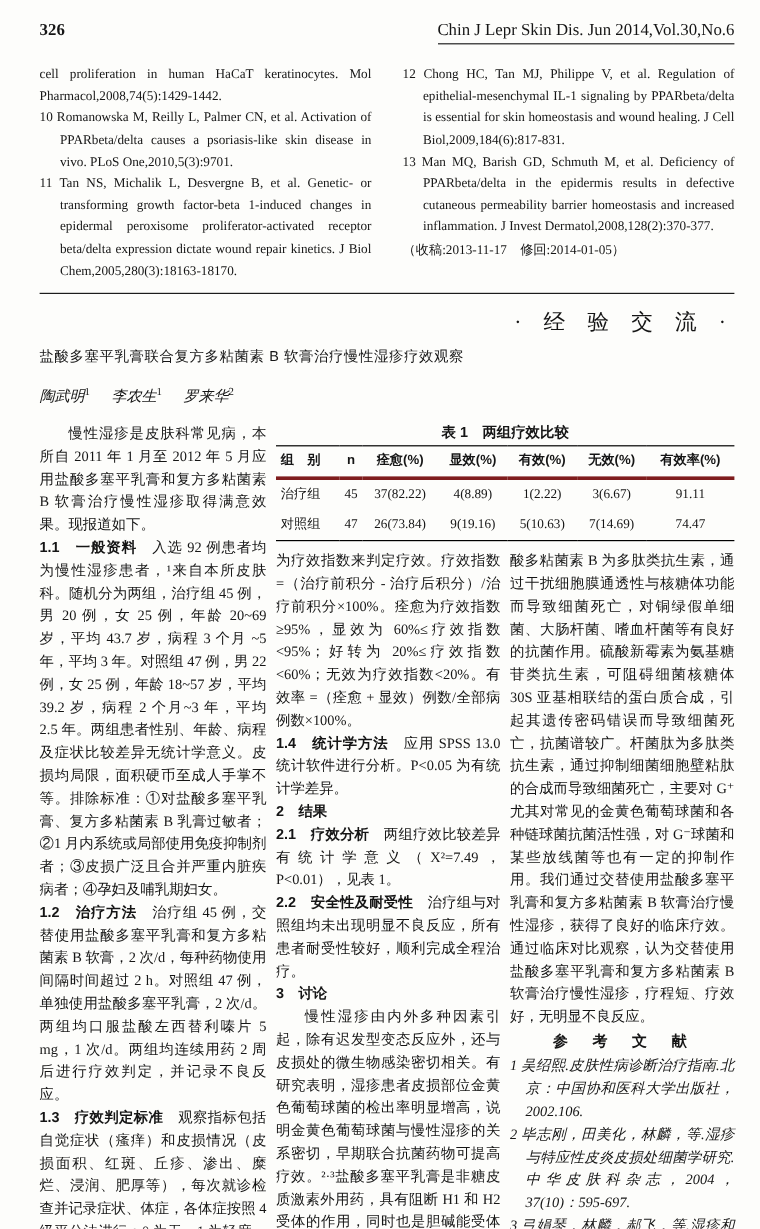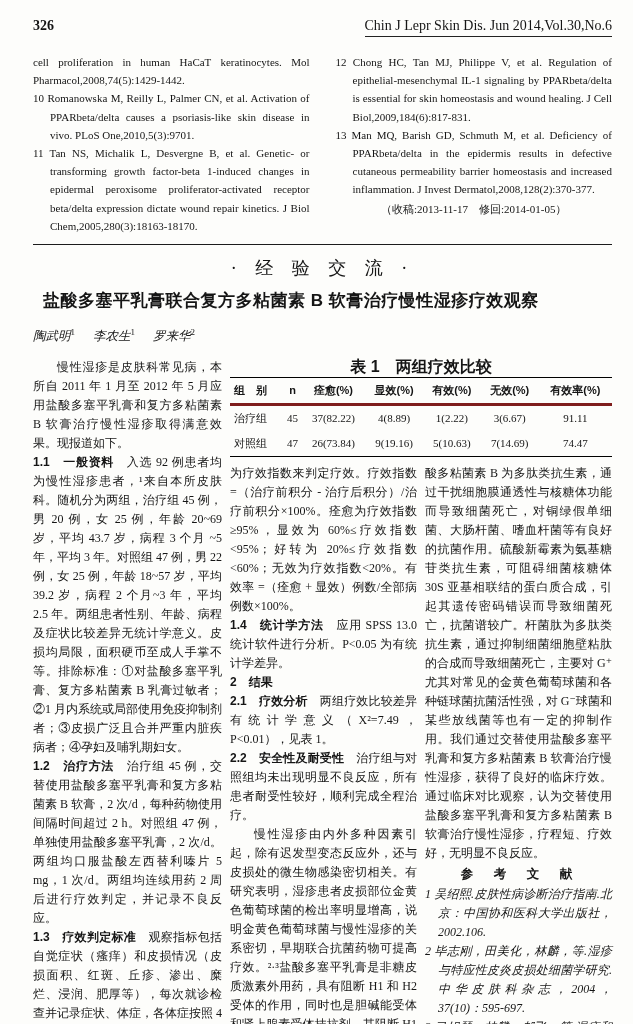--- a/index.html
+++ b/index.html
@@ -13,43 +13,43 @@
   
   .pg-header{display:flex;justify-content:space-between;align-items:flex-start;margin-bottom:16px;}
   .pg-num{font-size:14px;font-weight:bold;}
   .journal{font-size:14px;border-bottom:1px solid #222;padding-bottom:2px;}
 
   
   .refs{display:flex;gap:26px;font-size:11px;line-height:18.2px;}
   .refs-col{flex:1;}
   .ref-item{text-align:justify;padding-left:17px;text-indent:-17px;margin:0;}
   .ref-item.partial{padding-left:0;text-indent:0;}
-  .receipt-top{text-align:center;margin-top:1px;}
+  .receipt-top{text-align:left;margin-top:1px;}
 
   .full-rule{border:none;border-top:1.6px solid #1c1c1c;margin:9px 0 0 0;}
 
   
-  .section-label{text-align:center;font-size:18px;letter-spacing:7px;margin-top:11px;}
-  .article-title{font-size:17px;font-weight:bold;font-family:"Liberation Sans","DejaVu Sans",sans-serif;margin-top:9px;letter-spacing:0.5px;margin-left:10px;}
+  .section-label{text-align:right;font-size:18px;letter-spacing:7px;margin-top:11px;}
+  .article-title{font-size:12px;font-weight:normal;font-family:"Liberation Sans","DejaVu Sans",sans-serif;margin-top:9px;letter-spacing:0.5px;}
   .authors{margin-top:15px;font-size:12.5px;font-style:italic;}
   .author{margin-right:18px;}
   .author sup{font-size:9px;font-style:normal;}
 
   
   .body-cols{display:flex;gap:8px;margin-top:13px;font-size:12px;line-height:19px;text-align:justify;}
   .col1{width:189px;flex:none;}
   .right-wrap{flex:1;min-width:0;}
   .cols23{display:flex;gap:8px;margin-top:7px;}
   .col23{flex:1;min-width:0;}
   .body-cols p{margin:0;}
   p.para-indent{text-indent:2em;}
   .sec-head{font-family:"Liberation Sans","DejaVu Sans",sans-serif;font-weight:bold;}
 
   
-  .tbl-caption{text-align:center;font-weight:bold;font-family:"Liberation Sans","DejaVu Sans",sans-serif;font-size:16px;line-height:15px;margin:1px 0 3px;}
+  .tbl-caption{text-align:center;font-weight:bold;font-family:"Liberation Sans","DejaVu Sans",sans-serif;font-size:12px;line-height:15px;margin:1px 0 3px;}
   table.three-line{width:100%;border-collapse:collapse;border-top:1.5px solid #000;border-bottom:1.5px solid #000;font-size:11px;}
   table.three-line th{font-family:"Liberation Sans","DejaVu Sans",sans-serif;font-weight:bold;border-bottom:3px solid #7f1d1d;padding:3px 1px;text-align:center;white-space:nowrap;}
   table.three-line td{padding:3px 1px;text-align:center;white-space:nowrap;}
   table.three-line th:first-child,table.three-line td:first-child{text-align:left;padding-left:4px;}
 
   
   .ref-heading{text-align:center;font-weight:bold;font-family:"Liberation Sans","DejaVu Sans",sans-serif;font-size:12.5px;letter-spacing:4px;margin:2px 0 1px;}
   .cn-ref{padding-left:13px;text-indent:-13px;margin:0;text-align:justify;font-style:italic;}
 </style>
 </head>
@@ -131,20 +131,21 @@
           </tbody>
       </table>
 
       <div class="cols23">
         <div class="col23">
             <p>为疗效指数来判定疗效。疗效指数 =（治疗前积分 - 治疗后积分）/治疗前积分×100%。痊愈为疗效指数≥95%，显效为 60%≤疗效指数&lt;95%；好转为 20%≤疗效指数&lt;60%；无效为疗效指数&lt;20%。有效率 =（痊愈 + 显效）例数/全部病例数×100%。</p>
             <p><span class="sec-head">1.4　统计学方法</span>　应用 SPSS 13.0 统计软件进行分析。P&lt;0.05 为有统计学差异。</p>
             <p><span class="sec-head">2　结果</span></p>
             <p><span class="sec-head">2.1　疗效分析</span>　两组疗效比较差异有统计学意义（X²=7.49，P&lt;0.01），见表 1。</p>
             <p><span class="sec-head">2.2　安全性及耐受性</span>　治疗组与对照组均未出现明显不良反应，所有患者耐受性较好，顺利完成全程治疗。</p>
+            <p><span class="sec-head">3　讨论</span></p>
             <p class="para-indent">慢性湿疹由内外多种因素引起，除有迟发型变态反应外，还与皮损处的微生物感染密切相关。有研究表明，湿疹患者皮损部位金黄色葡萄球菌的检出率明显增高，说明金黄色葡萄球菌与慢性湿疹的关系密切，早期联合抗菌药物可提高疗效。²·³盐酸多塞平乳膏是非糖皮质激素外用药，具有阻断 H1 和 H2 受体的作用，同时也是胆碱能受体和肾上腺素受体拮抗剂，其阻断 H1 受体效价比苯海拉明强 775 倍，比安太乐强 56 倍，比塞庚啶强 11 倍。复方多粘菌素 B 软膏为复合制剂，硫</p>
           </div>
         <div class="col23">
           <div>
               <p>酸多粘菌素 B 为多肽类抗生素，通过干扰细胞膜通透性与核糖体功能而导致细菌死亡，对铜绿假单细菌、大肠杆菌、嗜血杆菌等有良好的抗菌作用。硫酸新霉素为氨基糖苷类抗生素，可阻碍细菌核糖体 30S 亚基相联结的蛋白质合成，引起其遗传密码错误而导致细菌死亡，抗菌谱较广。杆菌肽为多肽类抗生素，通过抑制细菌细胞壁粘肽的合成而导致细菌死亡，主要对 G⁺尤其对常见的金黄色葡萄球菌和各种链球菌抗菌活性强，对 G⁻球菌和某些放线菌等也有一定的抑制作用。我们通过交替使用盐酸多塞平乳膏和复方多粘菌素 B 软膏治疗慢性湿疹，获得了良好的临床疗效。通过临床对比观察，认为交替使用盐酸多塞平乳膏和复方多粘菌素 B 软膏治疗慢性湿疹，疗程短、疗效好，无明显不良反应。</p>
             </div>
           <div class="ref-heading">参　考　文　献</div>
           <div>
               <p class="cn-ref">1 吴绍熙.皮肤性病诊断治疗指南.北京：中国协和医科大学出版社，2002.106.</p>
               <p class="cn-ref">2 毕志刚，田美化，林麟，等.湿疹与特应性皮炎皮损处细菌学研究.中华皮肤科杂志，2004，37(10)：595-697.</p>

